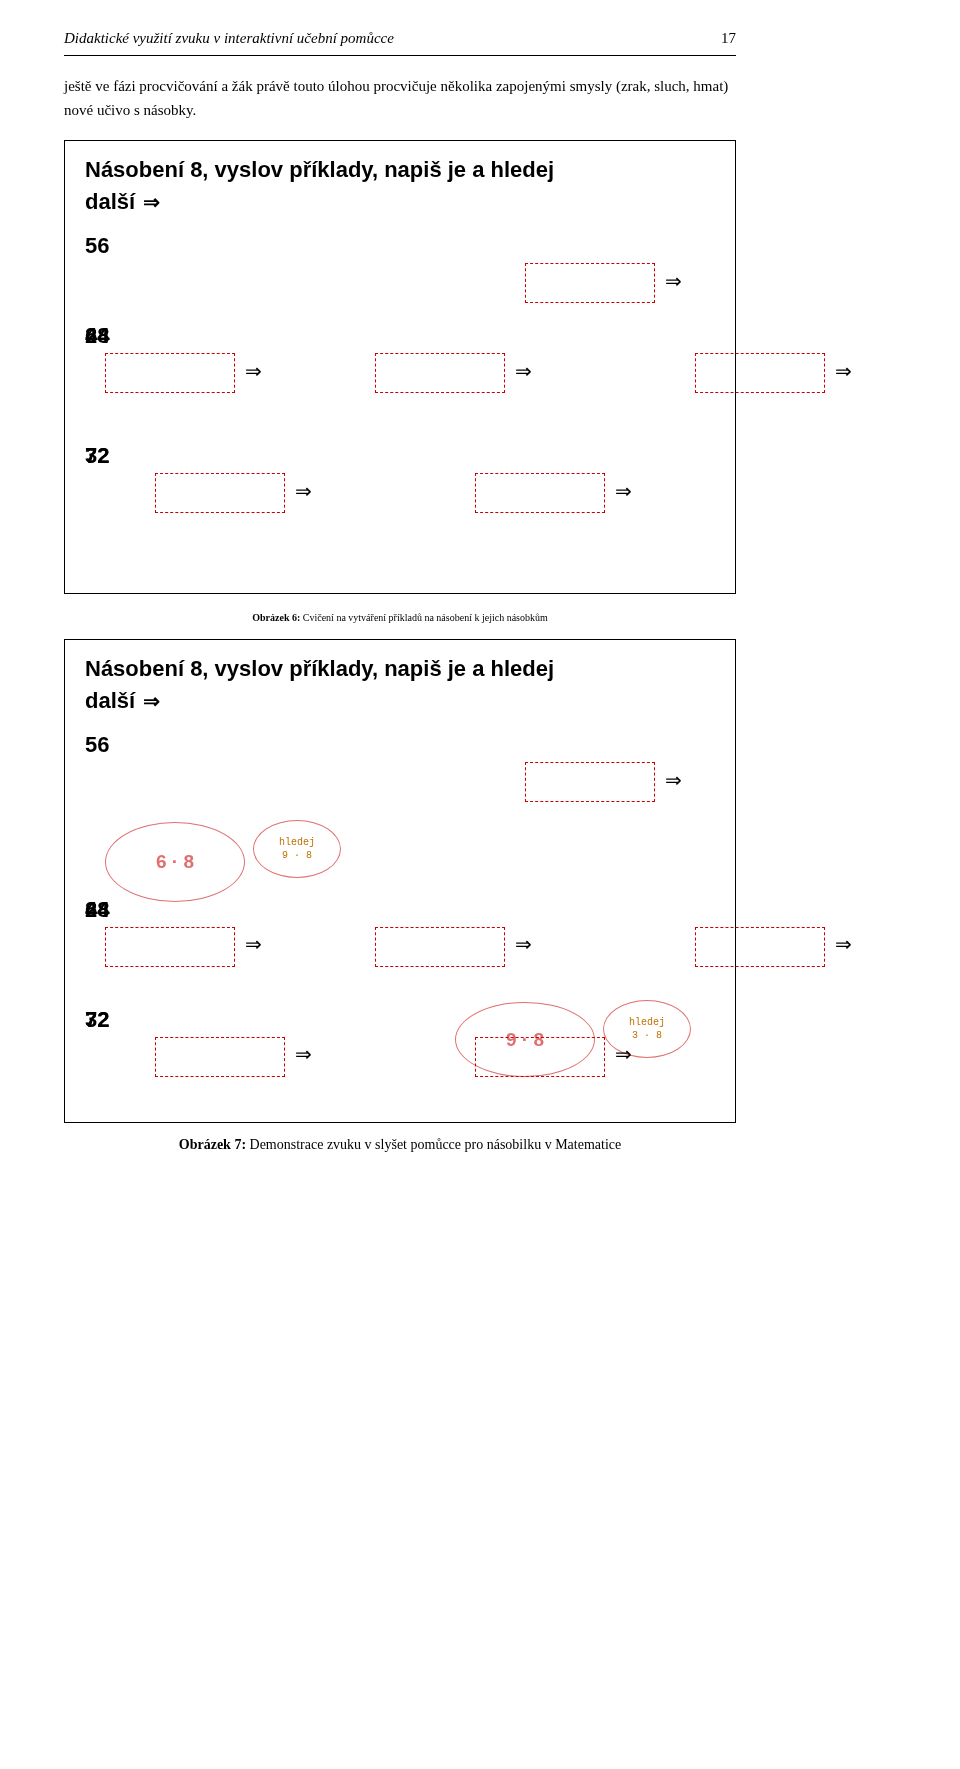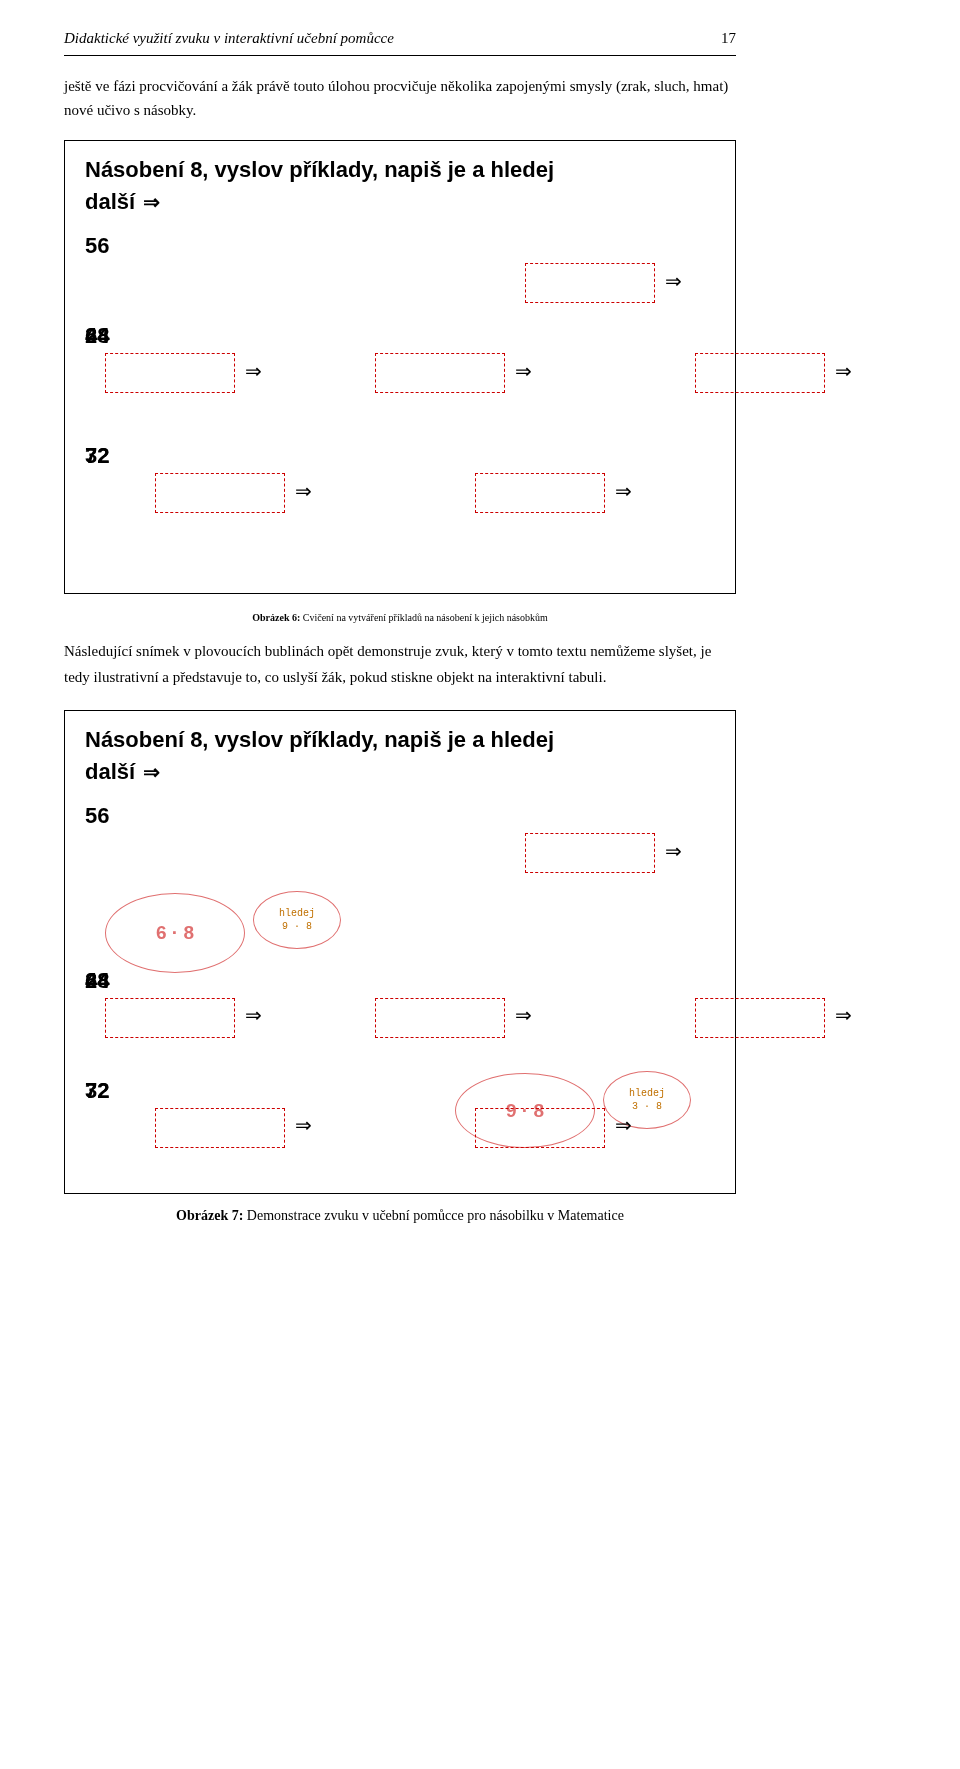--- a/index.html
+++ b/index.html
@@ -218,21 +218,20 @@
       <span class="arrow-pos" style="top:246px; left:530px;">⇒</span>
 
     </div>
   </div>
 
   <p class="caption">
     <strong>Obrázek 6:</strong>
     <span>Cvičení na vytváření příkladů na násobení k jejich násobkům</span>
   </p>
 
-  <p class="body-text">Následující snímek v plovoucích bublinách opět demonstruje zvuk, který v tomto textu nemůžeme slyšet, je tedy ilustrativní a představuje to, co uslyší žák, pokud stiskne objekt na interaktivní tabuli.</p>
 
   <div class="exercise-box2">
     <div class="exercise-title">Násobení 8, vyslov příklady, napiš je a hledej</div>
     <div class="exercise-subtitle">
       <span>další</span>
       <span class="arrow-right">⇒</span>
     </div>
 
     <div class="exercise-grid2">
 
@@ -274,16 +273,16 @@
 
       <span class="num-label" style="top:275px; left:440;">72</span>
       <div class="dashed-box" style="top:305px; left:390px; width:130px; height:40px;"></div>
       <span class="arrow-pos" style="top:310px; left:530px;">⇒</span>
 
     </div>
   </div>
 
   <p class="caption2">
     <strong>Obrázek 7:</strong>
-    <span>Demonstrace zvuku v učební pomůcce pro násobilku v Matematice</span>
+    <span>Demonstrace zvuku v slyšet pomůcce pro násobilku v Matematice</span>
   </p>
 
 </div>
 
 </body></html>

